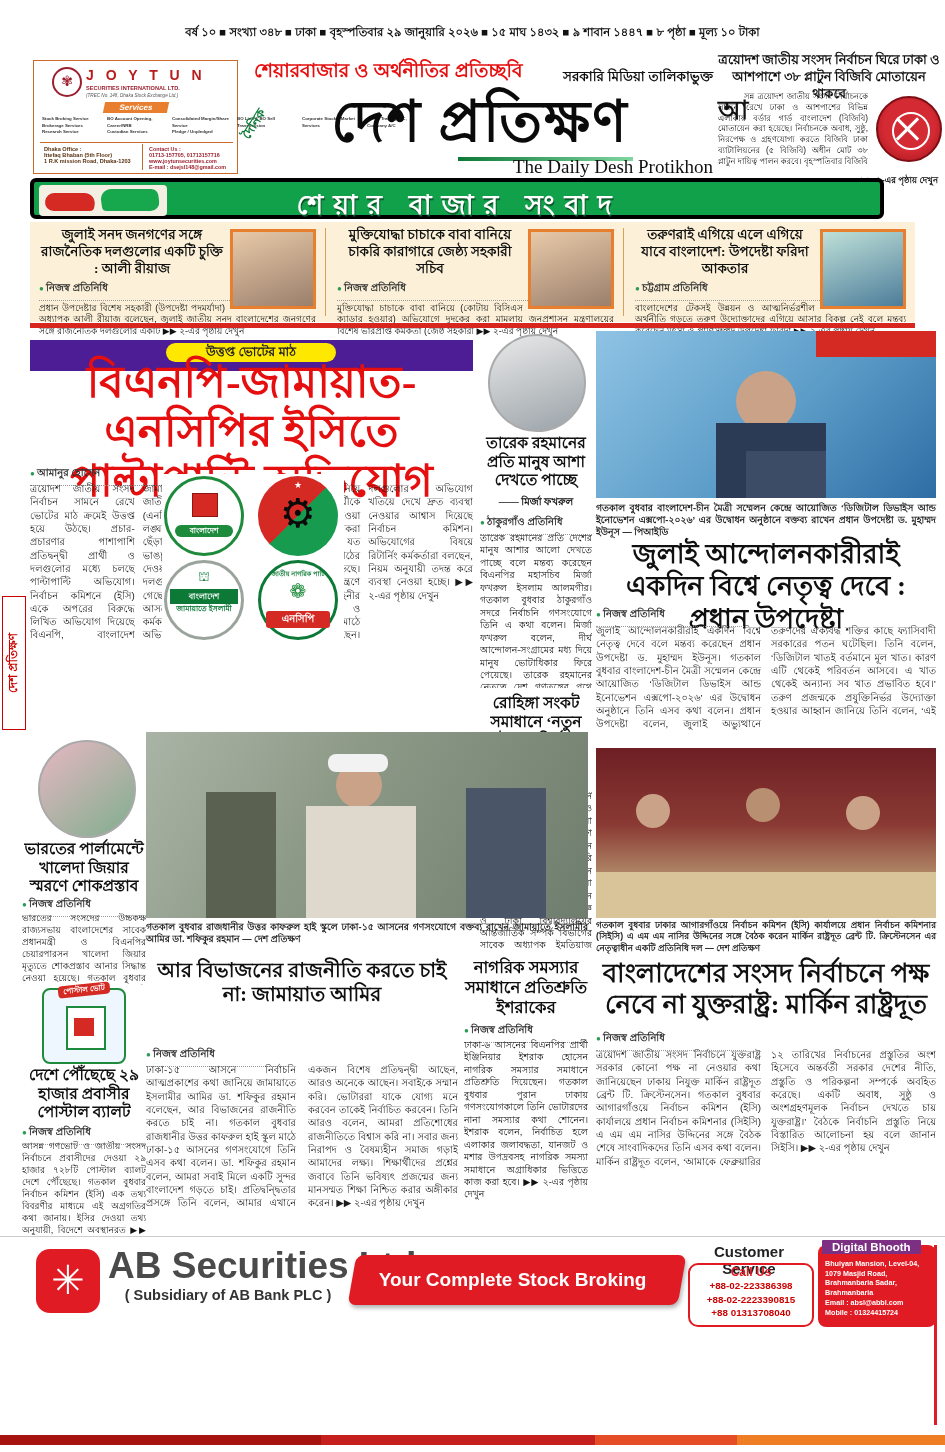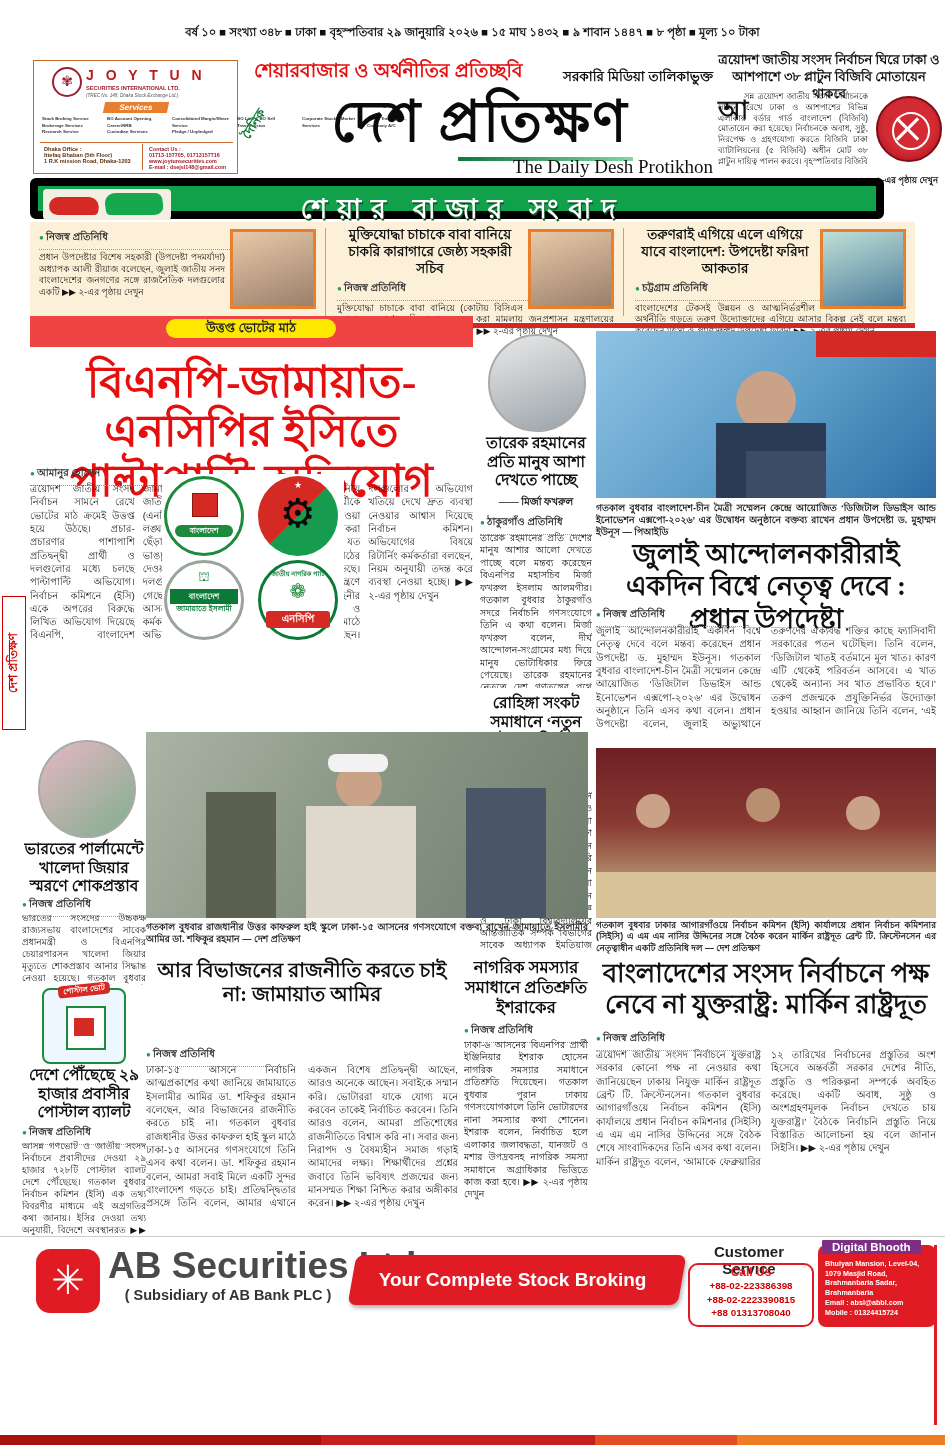--- a/index.html
+++ b/index.html
@@ -82,55 +82,56 @@
   <span class="abs" style="left:0;top:38px;font-size:26px;font-weight:900;color:#111">আ</span>
   <div class="abs just" style="left:0;top:40px;width:150px;height:80px;font-size:8.2px;line-height:1.32;text-indent:26px">সন্ন ত্রয়োদশ জাতীয় সংসদ নির্বাচনকে সামনে রেখে ঢাকা ও আশপাশের বিভিন্ন এলাকায় বর্ডার গার্ড বাংলাদেশ (বিজিবি) মোতায়েন করা হয়েছে। নির্বাচনকে অবাধ, সুষ্ঠু, নিরপেক্ষ ও গ্রহণযোগ্য করতে বিজিবি ঢাকা ব্যাটালিয়নের (৫ বিজিবি) অধীন মোট ৩৮ প্লাটুন দায়িত্ব পালন করবে। বৃহস্পতিবার বিজিবি</div>
   <div class="abs" style="left:158px;top:44px;width:62px;height:62px;border-radius:50%;background:radial-gradient(circle at 50% 45%,#d42a33 55%,#9e121b 100%);border:2px solid #7e0d14">
     <div class="abs" style="left:14px;top:14px;width:34px;height:34px;border:2px solid #fff;border-radius:50%"></div>
     <div class="abs" style="left:28px;top:16px;width:3px;height:30px;background:#fff;transform:rotate(45deg)"></div>
     <div class="abs" style="left:28px;top:16px;width:3px;height:30px;background:#fff;transform:rotate(-45deg)"></div>
   </div>
   <div class="abs" style="left:0;top:122px;width:220px;font-size:8.5px;font-weight:800;text-align:right">▶▶ ২-এর পৃষ্ঠায় দেখুন</div>
 </div>
 
-<div class="abs" style="left:30px;top:178px;width:854px;height:41px;background:#12a14b;border:8px solid #000000;border-radius:6px;box-sizing:border-box">
+<div class="abs" style="left:30px;top:178px;width:854px;height:41px;background:#12a14b;border:4px solid #000000;border-radius:6px;box-sizing:border-box">
   <div class="abs" style="left:5px;top:3px;width:128px;height:31px;background:#f3efe2;border-radius:4px;overflow:hidden">
     <div class="abs" style="left:6px;top:8px;width:50px;height:18px;background:#d42a23;border-radius:8px 12px 4px 10px;transform:skewX(-8deg)"></div>
     <div class="abs" style="left:62px;top:4px;width:58px;height:22px;background:#17a84e;border-radius:12px 6px 10px 4px;transform:skewX(8deg)"></div>
   </div>
   <div class="serif abs center" style="left:140px;top:2px;width:570px;font-size:27px;font-weight:900;color:#fff;letter-spacing:10px;text-shadow:1px 2px 0 #0a5c2b">শেয়ার বাজার সংবাদ</div>
 </div>
 
 <div class="abs" style="left:30px;top:222px;width:885px;height:100px;background:#fcf1d8">
   <div class="vline" style="left:295px"></div>
   <div class="vline" style="left:593px"></div>
 
   <div class="brief" style="left:0;width:295px">
     <div class="brief-photo"></div>
+    <div class="brief-title">জুলাই সনদ জনগণের সঙ্গে রাজনৈতিক দলগুলোর একটি চুক্তি : আলী রীয়াজ</div>
     <div class="byline" style="margin:2px 0">নিজস্ব প্রতিনিধি</div>
     <div class="just" style="font-size:9px;line-height:1.3">প্রধান উপদেষ্টার বিশেষ সহকারী (উপদেষ্টা পদমর্যাদা) অধ্যাপক আলী রীয়াজ বলেছেন, জুলাই জাতীয় সনদ বাংলাদেশের জনগণের সঙ্গে রাজনৈতিক দলগুলোর একটি ▶▶ ২-এর পৃষ্ঠায় দেখুন</div>
   </div>
 
   <div class="brief" style="left:298px;width:295px">
     <div class="brief-photo"></div>
     <div class="brief-title">মুক্তিযোদ্ধা চাচাকে বাবা বানিয়ে চাকরি কারাগারে জেষ্ঠ্য সহকারী সচিব</div>
     <div class="byline" style="margin:2px 0">নিজস্ব প্রতিনিধি</div>
     <div class="just" style="font-size:9px;line-height:1.3">মুক্তিযোদ্ধা চাচাকে বাবা বানিয়ে (কোটায় বিসিএস ক্যাডার হওয়ার) অভিযোগে দুদকের করা মামলায় জনপ্রশাসন মন্ত্রণালয়ের বিশেষ ভারপ্রাপ্ত কর্মকর্তা (জেষ্ঠ সহকারী ▶▶ ২-এর পৃষ্ঠায় দেখুন</div>
   </div>
 
   <div class="brief" style="left:596px;width:289px">
     <div class="brief-photo" style="background:linear-gradient(160deg,#bfe0d8,#4d7d9a)"></div>
     <div class="brief-title">তরুণরাই এগিয়ে এলে এগিয়ে যাবে বাংলাদেশ: উপদেষ্টা ফরিদা আকতার</div>
     <div class="byline" style="margin:2px 0">চট্টগ্রাম প্রতিনিধি</div>
     <div class="just" style="font-size:9px;line-height:1.3">বাংলাদেশের টেকসই উন্নয়ন ও আত্মনির্ভরশীল অর্থনীতি গড়তে তরুণ উদ্যোক্তাদের এগিয়ে আসার বিকল্প নেই বলে মন্তব্য করেছেন মৎস্য ও প্রাণিসম্পদ উপদেষ্টা ফরিদা ▶▶ ২-এর পৃষ্ঠায় দেখুন</div>
   </div>
 </div>
 <div class="abs" style="left:30px;top:323px;width:885px;height:5px;background:#d8261f"></div>
 
-<div class="abs" style="left:30px;top:316px;width:443px;height:31px;background:#ef4444">
+<div class="abs" style="left:30px;top:340px;width:443px;height:31px;background:#4c1d95">
   <div class="abs center" style="left:136px;top:3px;width:170px;height:19px;background:#ffe800;border-radius:10px;font-size:12.5px;font-weight:800;color:#222;line-height:19px">উত্তপ্ত ভোটের মাঠ</div>
 </div>
 <div class="serif abs center" style="left:28px;top:358px;width:447px;font-size:44px;font-weight:900;color:#e60f0f;line-height:1.12">বিএনপি-জামায়াত-এনসিপির ইসিতে পাল্টাপাল্টি অভিযোগ</div>
 <div class="abs byline" style="left:30px;top:465px;width:140px">আমানুর হোসেন</div>
 <div class="abs body-txt" style="left:30px;top:482px;width:443px;height:250px;column-count:4;column-gap:8px;overflow:hidden">ত্রয়োদশ জাতীয় সংসদ নির্বাচন সামনে রেখে ভোটের মাঠ ক্রমেই উত্তপ্ত হয়ে উঠছে। প্রচার-প্রচারণার পাশাপাশি প্রতিদ্বন্দ্বী প্রার্থী ও দলগুলোর মধ্যে চলছে পাল্টাপাল্টি অভিযোগ। নির্বাচন কমিশনে (ইসি) একে অপরের বিরুদ্ধে লিখিত অভিযোগ দিয়েছে বিএনপি, বাংলাদেশ জামায়াতে ইসলামী ও জাতীয় নাগরিক পার্টি (এনসিপি)। আচরণবিধি লঙ্ঘন, পোস্টার-ব্যানার ছেঁড়া, নির্বাচনি ক্যাম্প ভাঙচুর ও প্রচারে বাধা দেওয়ার অভিযোগ এনেছে দলগুলো। ইসি সূত্রে জানা গেছে, এরই মধ্যে বিভিন্ন আসনের রিটার্নিং কর্মকর্তাদের কাছে শতাধিক অভিযোগ জমা পড়েছে। অভিযোগ আমলে নিয়ে কোনো কোনো প্রার্থীকে শোকজ নোটিশও দেওয়া হয়েছে। নির্বাচন বিশ্লেষকরা বলছেন, ভোটের দিন যত ঘনিয়ে আসছে মাঠের উত্তেজনা ততই বাড়ছে। পরিস্থিতি নিয়ন্ত্রণে আইনশৃঙ্খলা বাহিনীর পাশাপাশি নির্বাহী ও বিচারিক ম্যাজিস্ট্রেট মাঠে দায়িত্ব পালন করছেন। দলগুলোর অভিযোগ খতিয়ে দেখে দ্রুত ব্যবস্থা নেওয়ার আশ্বাস দিয়েছে নির্বাচন কমিশন। অভিযোগের বিষয়ে রিটার্নিং কর্মকর্তারা বলছেন, নিয়ম অনুযায়ী তদন্ত করে ব্যবস্থা নেওয়া হচ্ছে। ▶▶ ২-এর পৃষ্ঠায় দেখুন</div>
 
 <div class="abs" style="left:162px;top:474px;width:182px;height:166px;background:#fff">
   <div class="logo-circ" style="left:2px;top:2px;border:3px solid #1d8a3c;background:#fff">
     <div class="abs" style="left:25px;top:14px;width:24px;height:22px;background:#d42a23;border:1px solid #8d1610"></div>
     <div class="abs center" style="left:8px;top:46px;width:58px;background:#1d8a3c;color:#fff;font-size:7.5px;font-weight:700;border-radius:6px">বাংলাদেশ</div>

